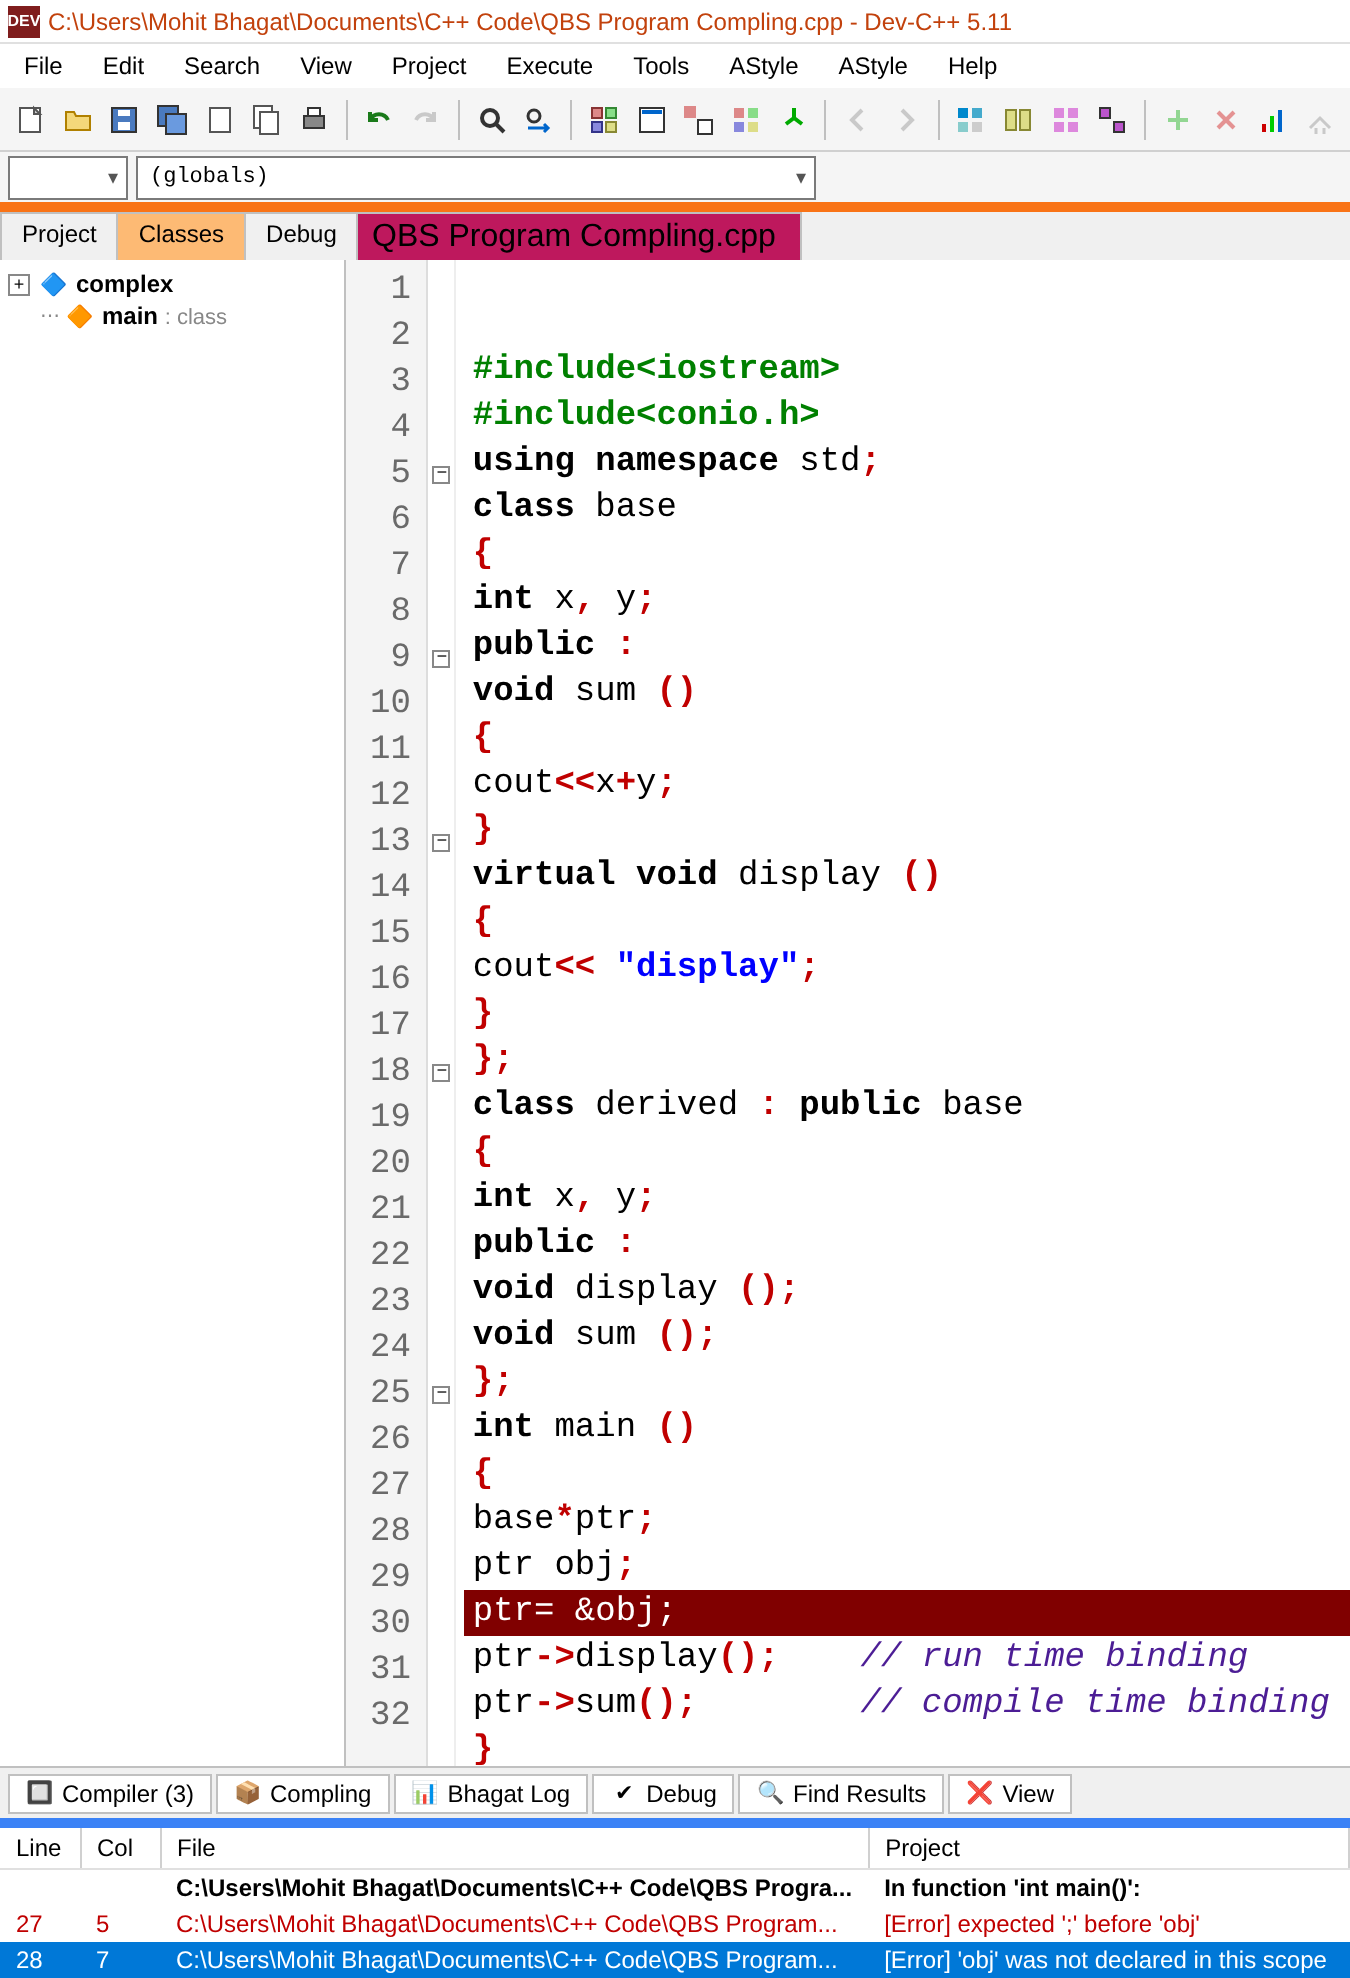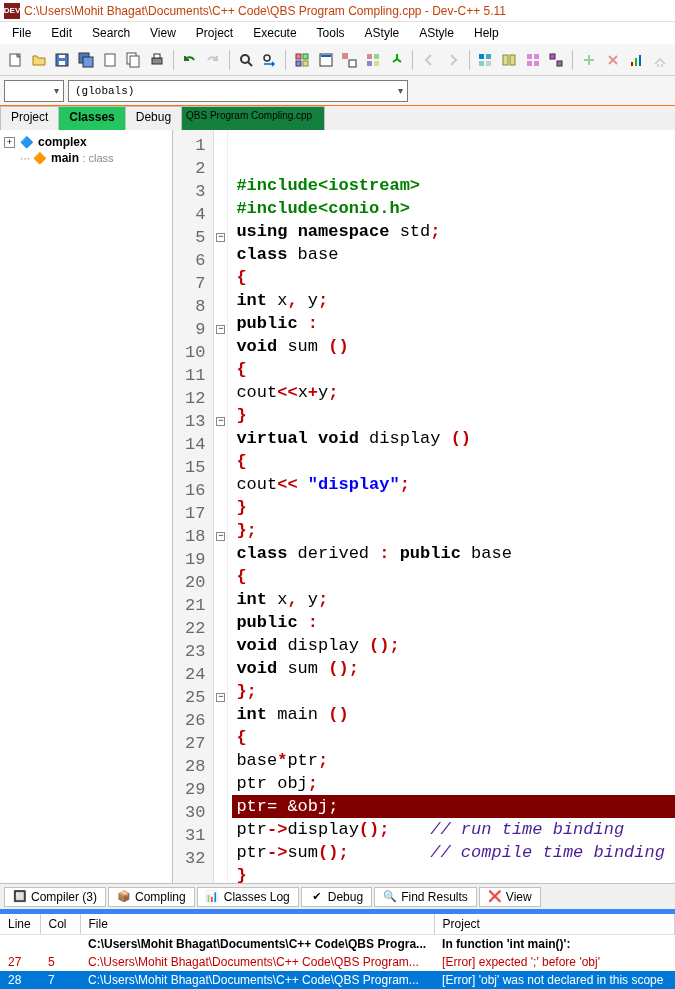--- a/index.html
+++ b/index.html
@@ -5,39 +5,39 @@
 * { box-sizing: border-box; margin: 0; padding: 0; }
 body { font-family: "Segoe UI", Tahoma, sans-serif; font-size: 12px; background: #f0f0f0; width: 675px; height: 989px; overflow: hidden; display: flex; flex-direction: column; }
 .titlebar { background: #fff; display: flex; align-items: center; padding: 2px 4px; height: 22px; border-bottom: 1px solid #e0e0e0; }
 .titlebar .app-icon { width: 16px; height: 16px; background: #7f1d1d; color: #fff; font-size: 8px; font-weight: bold; display: flex; align-items: center; justify-content: center; margin-right: 4px; }
 .titlebar .title { font-size: 12px; color: #c2410c; }
 .menubar { background: #fff; display: flex; padding: 2px 4px; gap: 4px; height: 22px; align-items: center; }
 .menubar .menu-item { padding: 2px 8px; cursor: pointer; }
 .toolbar { background: #f5f5f5; display: flex; padding: 4px; gap: 2px; height: 32px; align-items: center; border-bottom: 1px solid #d0d0d0; }
 .toolbar .tb-btn { width: 24px; height: 24px; display: flex; align-items: center; justify-content: center; cursor: pointer; border: 1px solid transparent; }
 .toolbar .sep { width: 1px; height: 20px; background: #c0c0c0; margin: 0 3px; }
-.toolbar2 { background: #f5f5f5; display: flex; padding: 4px; gap: 4px; height: 30px; align-items: center; border-bottom: 1px solid #f97316; }
+.toolbar2 { background: #f5f5f5; display: flex; padding: 4px; gap: 4px; height: 30px; align-items: center; border-bottom: 5px solid #f97316; }
 .toolbar2 .combo { height: 22px; border: 1px solid #7a7a7a; background: #fff; padding: 0 20px 0 6px; font-size: 11px; position: relative; display: flex; align-items: center; font-family: "Courier New", monospace; }
 .toolbar2 .combo::after { content: "▾"; position: absolute; right: 4px; color: #555; font-family: sans-serif; font-size: 10px; }
 .main-area { flex: 1; display: flex; overflow: hidden; }
 .left-panel { width: 173px; background: #fff; display: flex; flex-direction: column; border-right: 1px solid #c0c0c0; }
 .left-tabs { display: flex; background: #f0f0f0; height: 24px; }
 .left-tabs .tab { padding: 3px 10px; font-size: 12px; border: 1px solid #c0c0c0; border-bottom: none; background: #f0f0f0; cursor: pointer; margin-right: -1px; position: relative; }
-.left-tabs .tab.active { background: #22c55e; z-index: 1; font-weight: bold; }
+.left-tabs .tab.active { background: #fdba74; z-index: 1; }
 .tree { flex: 1; padding: 4px; font-size: 12px; background: #fff; }
 .tree-item { display: flex; align-items: center; padding: 1px 0; }
 .tree-expand { width: 11px; height: 11px; border: 1px solid #888; display: inline-flex; align-items: center; justify-content: center; font-size: 9px; line-height: 1; margin-right: 4px; cursor: pointer; background: #fff; color: #000; }
 .tree-dots { color: #888; margin-right: 2px; font-size: 10px; }
 .tree-icon { width: 16px; height: 14px; margin-right: 3px; display: inline-flex; align-items: center; justify-content: center; font-size: 11px; }
 .tree-label { font-size: 12px; }
 .tree-sub { margin-left: 16px; }
 .tree-gray { color: #888; font-size: 11px; }
 .editor-panel { flex: 1; display: flex; flex-direction: column; background: #fff; min-width: 0; }
 .editor-tabs { display: flex; background: #f0f0f0; height: 24px; }
-.editor-tabs .tab { padding: 3px 12px; font-size: 10px; border: 1px solid #c0c0c0; border-bottom: none; background: #15803d; cursor: pointer; }
+.editor-tabs .tab { padding: 3px 12px; font-size: 16px; border: 1px solid #c0c0c0; border-bottom: none; background: #be185d; cursor: pointer; }
 .code-area { flex: 1; overflow: auto; font-family: Consolas, "Courier New", monospace; font-size: 17px; line-height: 23px; background: #fff; display: flex; }
 .gutter { background: #f4f4f4; text-align: right; padding: 4px 8px 4px 12px; color: #6a6a6a; border-right: 1px solid #ddd; user-select: none; white-space: pre; }
 .fold-col { width: 14px; background: #fff; border-right: 1px solid #eee; padding-top: 4px; }
 .fold-col .fold-cell { height: 23px; display: flex; align-items: center; justify-content: center; }
 .fold-box { width: 9px; height: 9px; border: 1px solid #888; font-size: 9px; line-height: 7px; text-align: center; background: #fff; cursor: pointer; }
 .code { padding: 4px 0 4px 4px; white-space: pre; flex: 1; margin-top: 40px; }
 .code-line { height: 23px; padding-left: 4px; }
 .code-line.err { background: #800000; color: #fff; }
 .kb { color: #000; font-weight: bold; }
 .kg { color: #008000; font-weight: bold; }
@@ -364,21 +364,21 @@
     <div class="btab">
       <span class="bicon">🔲</span>
       <span>Compiler (3)</span>
     </div>
     <div class="btab">
       <span class="bicon">📦</span>
       <span>Compling</span>
     </div>
     <div class="btab">
       <span class="bicon">📊</span>
-      <span>Classes Log</span>
+      <span>Bhagat Log</span>
     </div>
     <div class="btab">
       <span class="bicon">✔</span>
       <span>Debug</span>
     </div>
     <div class="btab">
       <span class="bicon">🔍</span>
       <span>Find Results</span>
     </div>
     <div class="btab">

